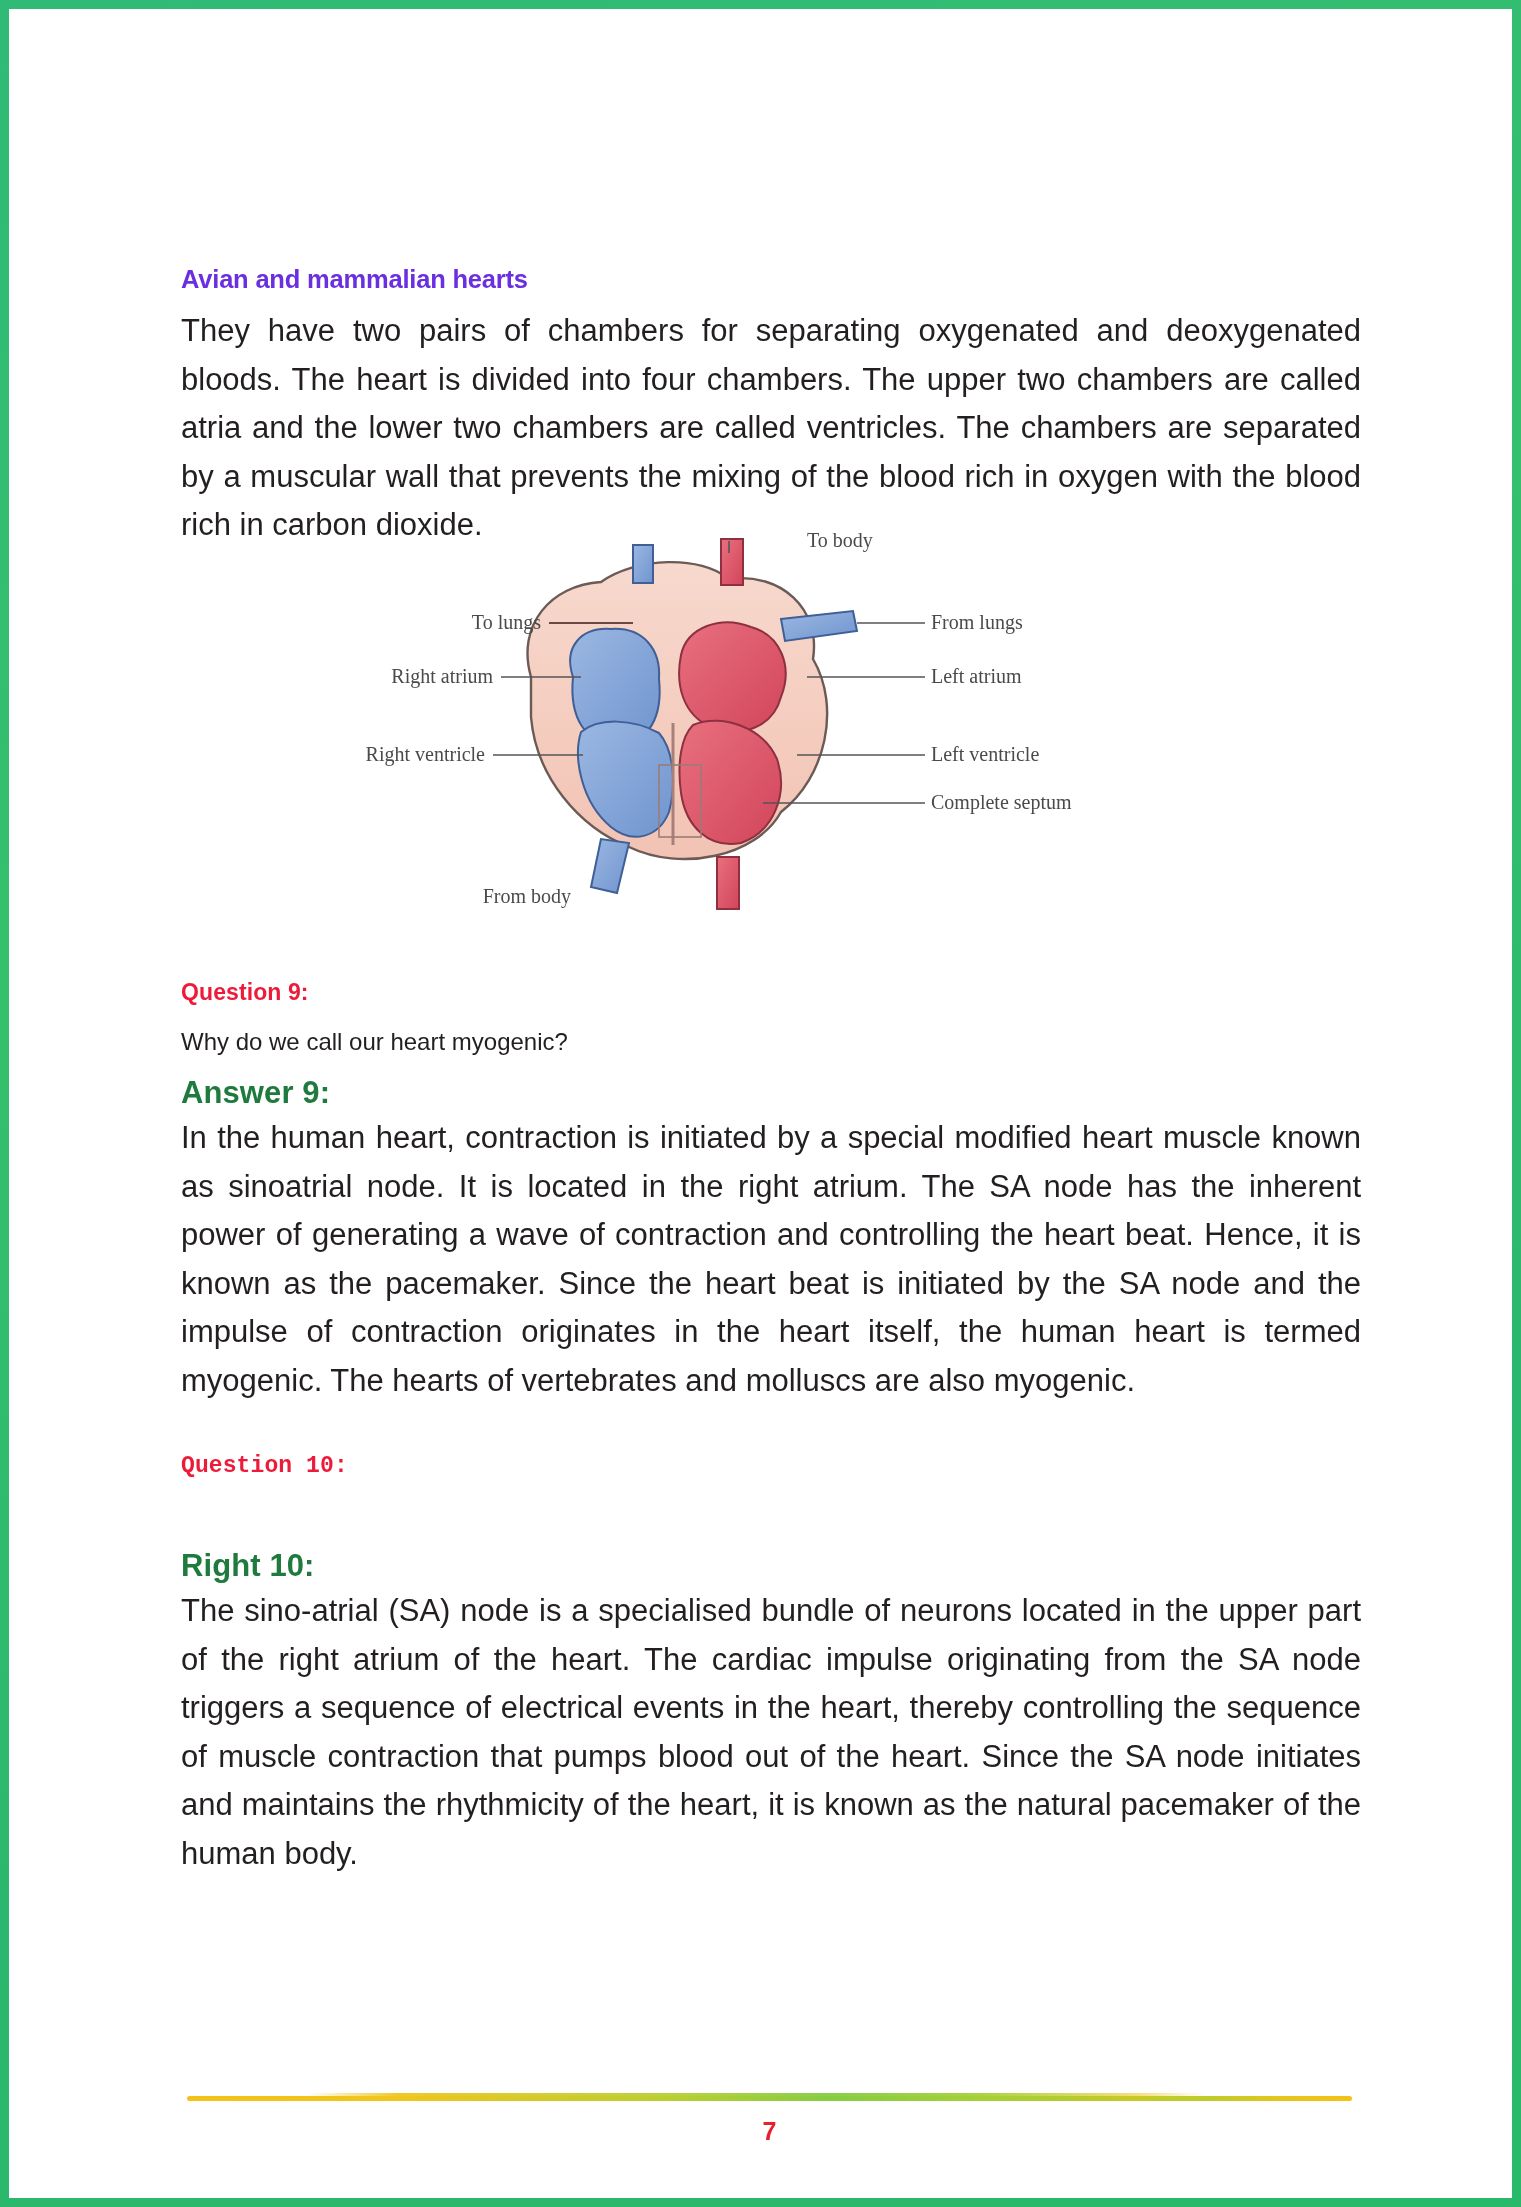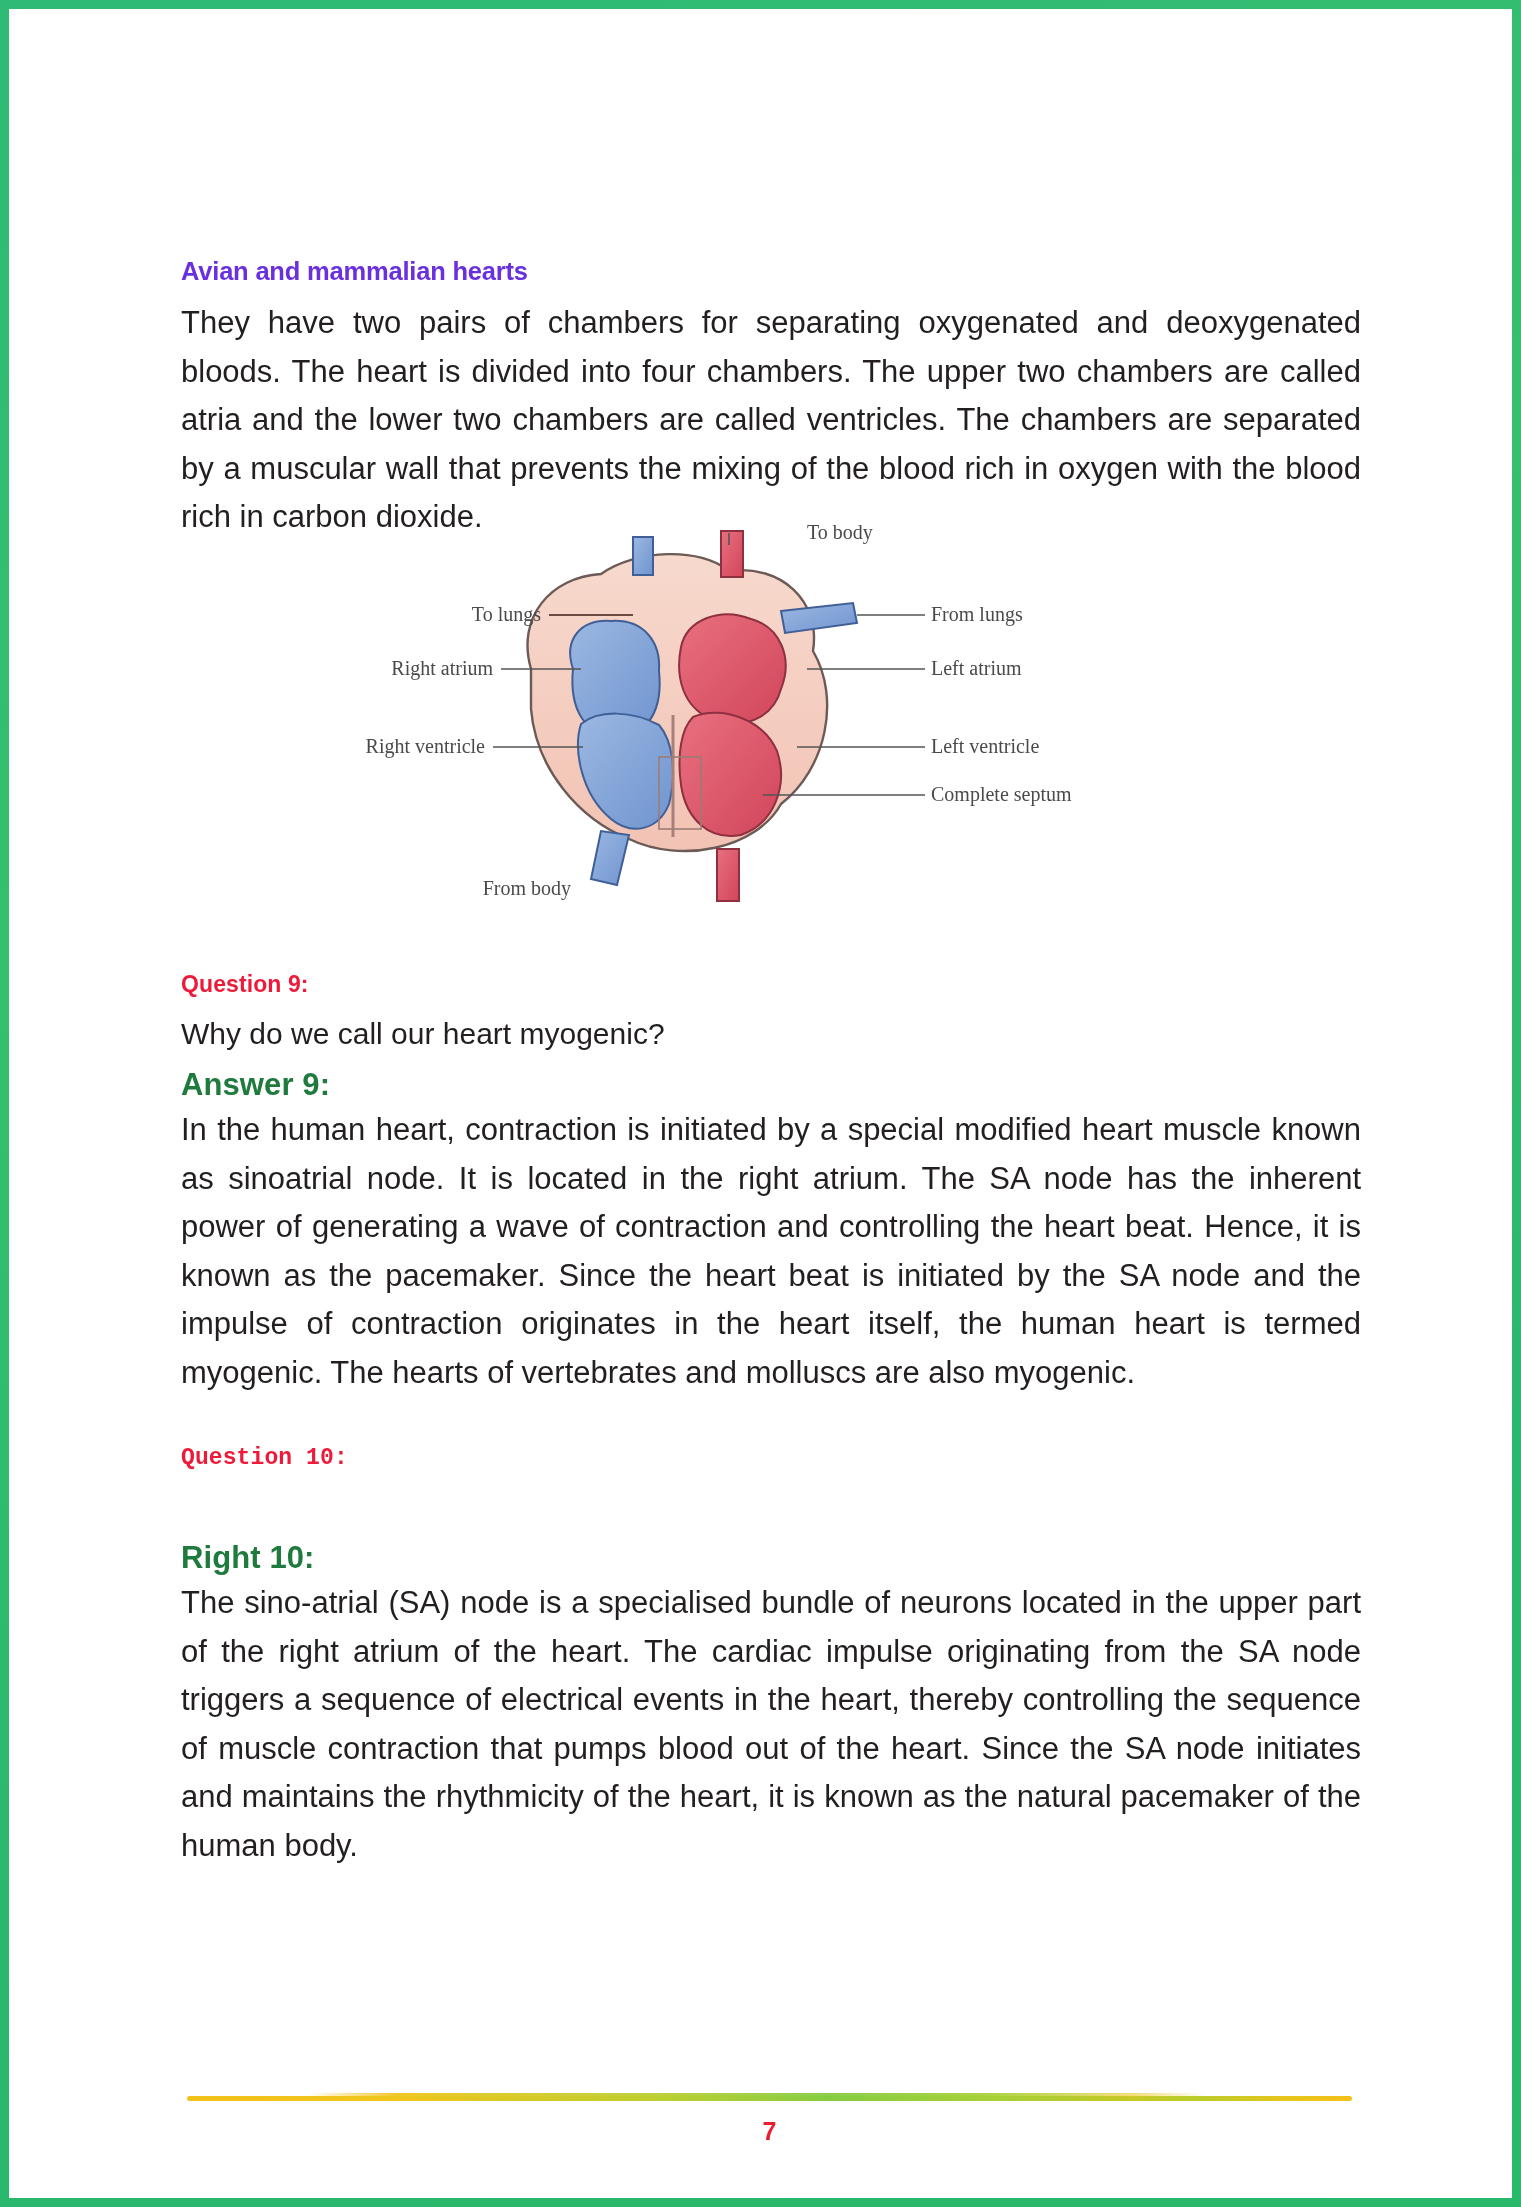--- a/index.html
+++ b/index.html
@@ -27,21 +27,21 @@
   .page-inner {
     position: absolute;
     inset: 0;
     background: #ffffff;
     box-shadow: inset 0 0 0 3px #ffffff;
   }
 
   .content {
     position: absolute;
     left: 172px;
-    top: 0;
+    top: 8px;
     width: 1180px;
     height: 100%;
   }
 
   
   .section-heading {
     position: absolute;
     left: 0;
     top: 248px;
     font-size: 25.5px;
@@ -79,21 +79,21 @@
     font-size: 31px;
     font-weight: bold;
     color: #1f7a3d;
     letter-spacing: 0.1px;
     white-space: nowrap;
   }
   .q-text {
     position: absolute;
     left: 0;
     width: 1180px;
-    font-size: 30px;
+    font-size: 24px;
     line-height: 46px;
     color: #231f20;
   }
 
   .q9-heading { top: 962px; }
   .q9-text    { top: 1002px; }
   .a9-heading { top: 1058px; }
   .a9-text    { top: 1097px; }
 
   .q10-heading { top: 1436px; font-family: Liberation Mono, monospace; }

